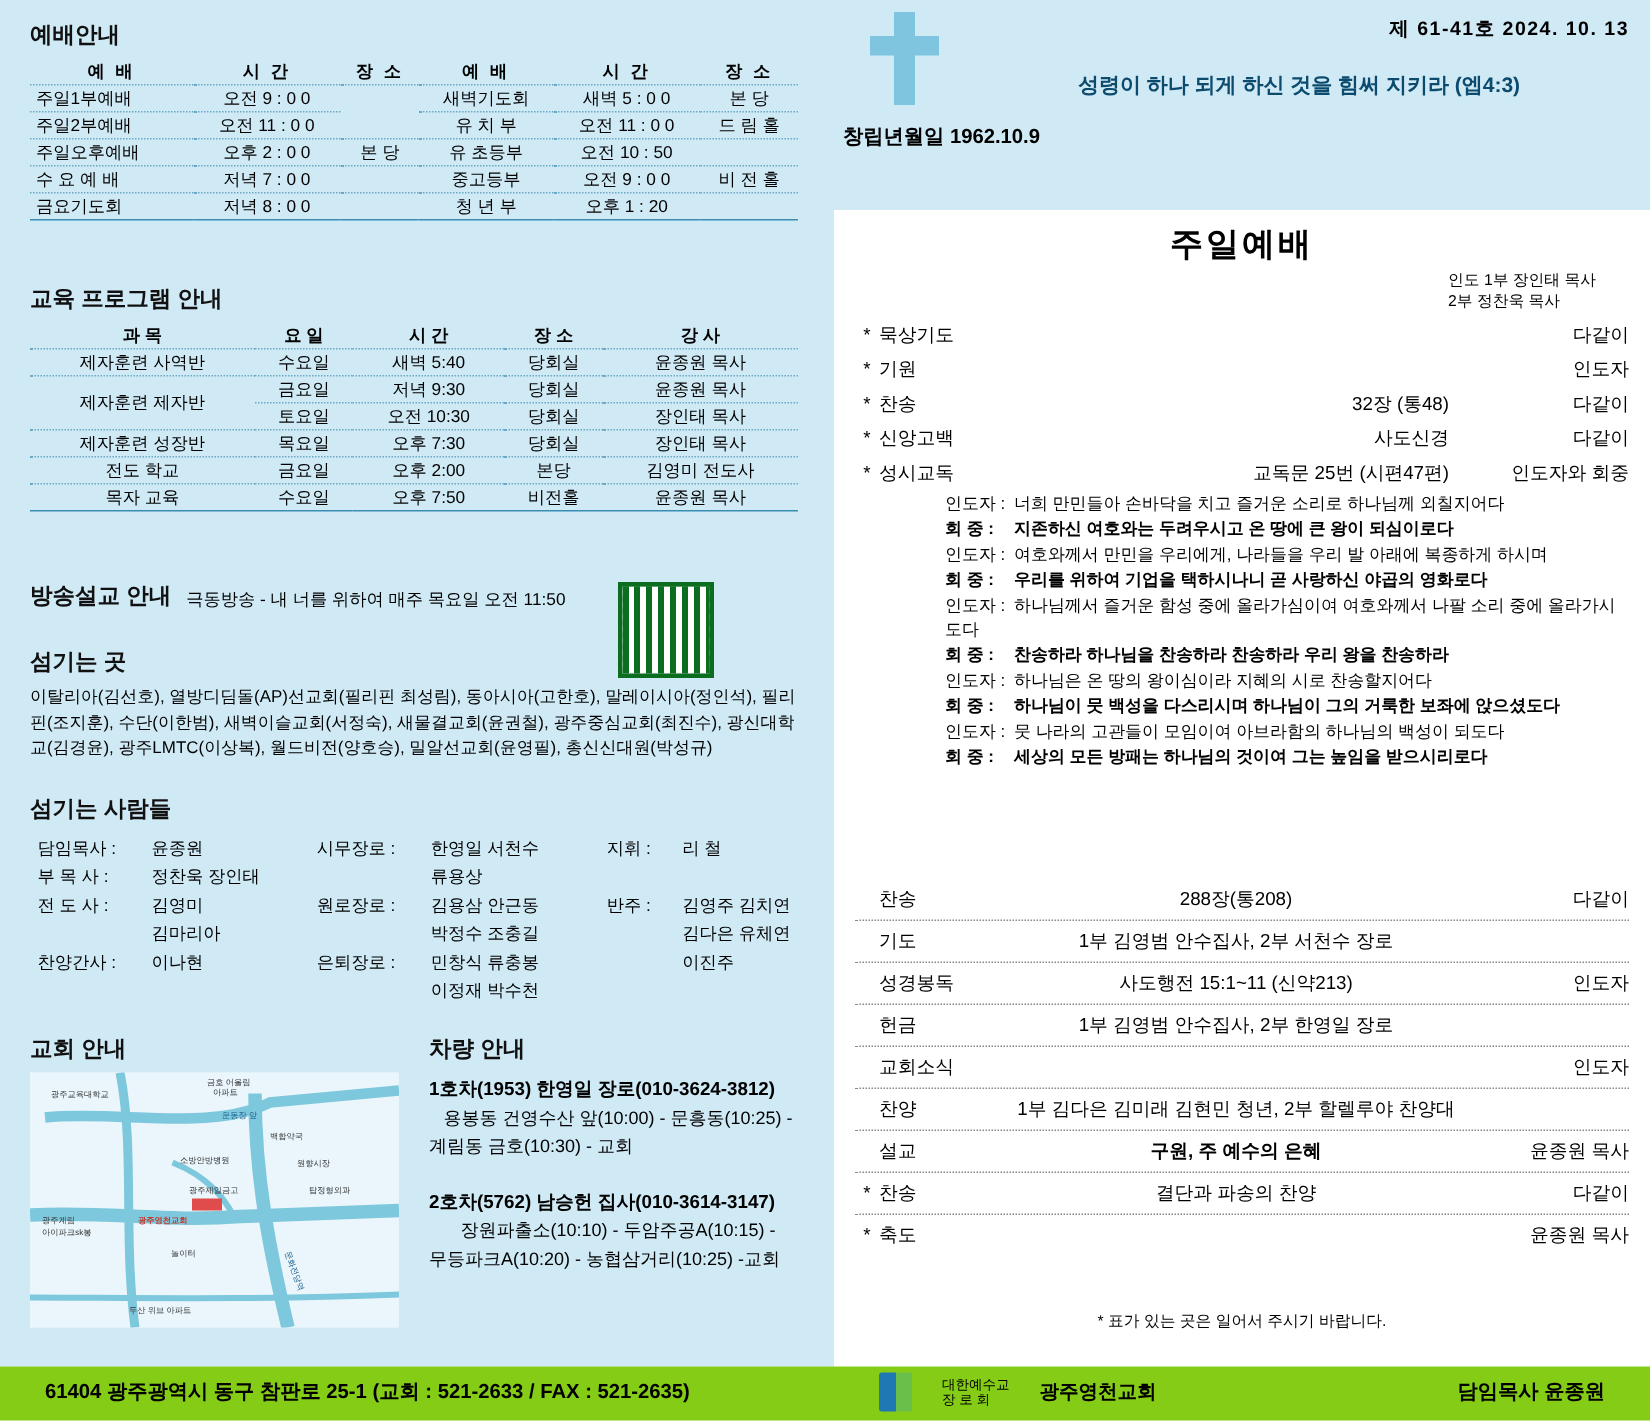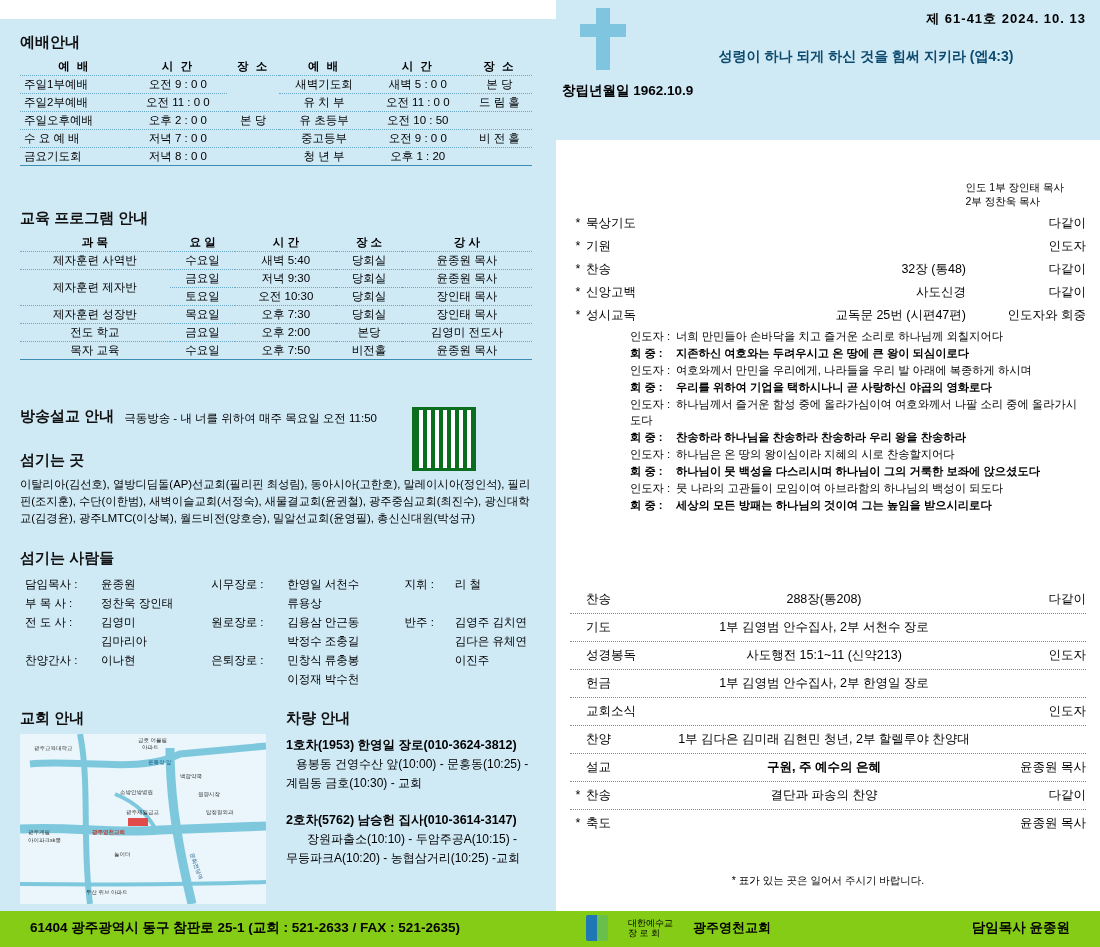--- a/index.html
+++ b/index.html
@@ -10,21 +10,20 @@
     background:#ffffff;
     color:#000;
     overflow:hidden;
   }
   .page { position:relative; width:1100px; height:947px; }
 
   
   .left {
     position:absolute; left:0; top:0; width:556px; height:911px;
     background:#cfe9f5;
-    margin-top:19px;
   }
   .right {
     position:absolute; left:556px; top:0; width:544px; height:792px;
     background:#ffffff;
   }
   .footer {
     position:absolute; left:0; top:911px; width:1100px; height:36px;
     background:#84cc16;
   }
 
@@ -355,20 +354,21 @@
   </div>
 
   <div class="right">
     <div class="rtop">
       <div class="cross"></div>
       <div class="issue">제 61-41호    2024. 10. 13</div>
       <div class="verse">성령이 하나 되게 하신 것을 힘써 지키라 (엡4:3)</div>
       <div class="founded">창립년월일 1962.10.9</div>
     </div>
 
+    <div class="order-title">주일예배</div>
     <div class="leaders">
       <div>인도 1부 장인태 목사</div>
       <div>2부 정찬욱 목사</div>
     </div>
 
     <div class="ord">
       <div class="ordrow">
         <span class="st">*</span>
         <span class="nm">묵상기도</span>
         <span class="ct"></span>

